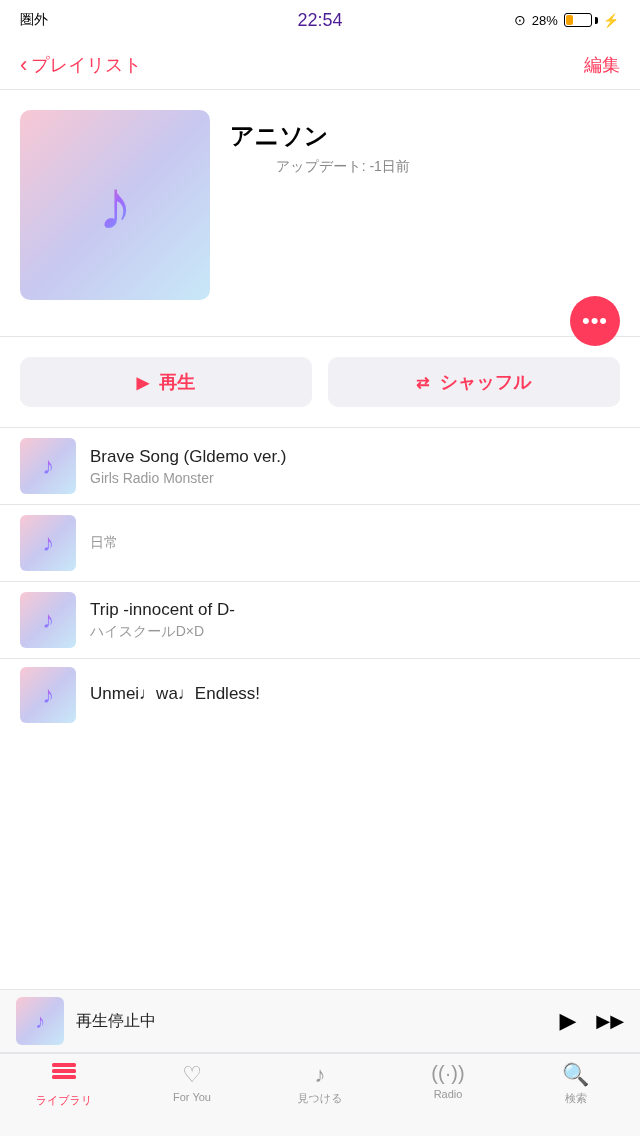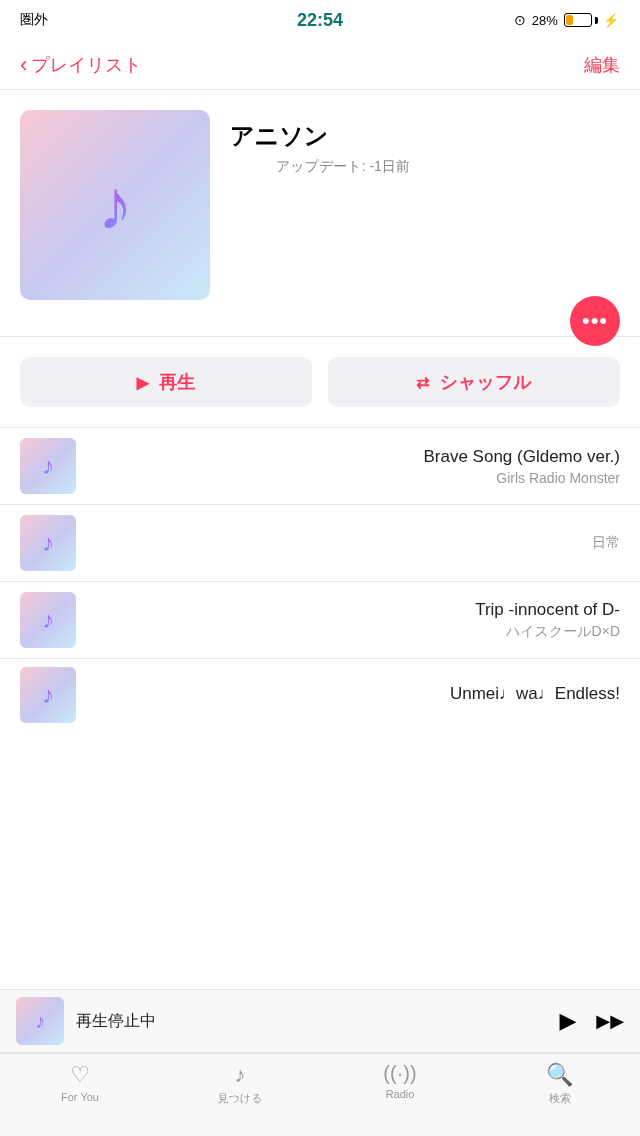--- a/index.html
+++ b/index.html
@@ -16,21 +16,21 @@
     
     .status-bar {
       height: 40px;
       display: flex;
       align-items: center;
       justify-content: space-between;
       padding: 3px 20px;
       background: #fff;
     }
     .status-left { font-size: 14px; color: #000; font-weight: 500; }
-    .status-time { font-size: 18px; font-weight: 700; color: #0f766e; position: absolute; left: 50%; transform: translateX(-50%); }
+    .status-time { font-size: 18px; font-weight: 400; color: #4c1d95; position: absolute; left: 50%; transform: translateX(-50%); }
     .status-right { display: flex; align-items: center; gap: 6px; font-size: 13px; color: #000; }
     .battery-icon {
       display: inline-flex; align-items: center; gap: 2px;
     }
     .battery-body {
       width: 28px; height: 14px; border: 1.5px solid #000; border-radius: 3px; position: relative; display: flex; align-items: center; padding: 1px;
     }
     .battery-fill {
       width: 28%; height: 100%; background: #f4a200; border-radius: 2px;
     }
@@ -166,21 +166,21 @@
       flex-shrink: 0;
       margin-right: 14px;
     }
     .music-note-small {
       font-size: 24px;
       background: linear-gradient(135deg, #ff6b8a, #a06aff, #5bb8ff);
       -webkit-background-clip: text;
       -webkit-text-fill-color: transparent;
       background-clip: text;
     }
-    .song-details { flex: 1; min-width: 0; text-align: right; }
+    .song-details { flex: 1; min-width: 0; }
     .song-title {
       font-size: 17px;
       color: #222;
       white-space: nowrap;
       overflow: hidden;
       text-overflow: ellipsis;
       margin-bottom: 3px;
     }
     .song-artist {
       font-size: 14px;
@@ -356,20 +356,30 @@
   </div>
   <div class="mini-title">再生停止中</div>
   <div class="mini-controls">
     <span class="mini-play">▶</span>
     <span class="mini-forward">▶▶</span>
   </div>
 </div>
 
 <div class="tab-bar">
 
+  <div class="tab-item">
+    <span class="tab-icon active">
+      <svg width="26" height="22" viewBox="0 0 26 22" fill="none">
+        <rect x="1" y="1" width="24" height="4" rx="1.5" fill="#ff3b5c"></rect>
+        <rect x="1" y="7" width="24" height="4" rx="1.5" fill="#ff3b5c"></rect>
+        <rect x="1" y="13" width="24" height="4" rx="1.5" fill="#ff3b5c"></rect>
+      </svg>
+    </span>
+    <span class="tab-label active">ライブラリ</span>
+  </div>
 
   <div class="tab-item">
     <span class="tab-icon" style="font-size:22px;">♡</span>
     <span class="tab-label">For You</span>
   </div>
 
   <div class="tab-item">
     <span class="tab-icon" style="font-size:22px;">♪</span>
     <span class="tab-label">見つける</span>
   </div>

